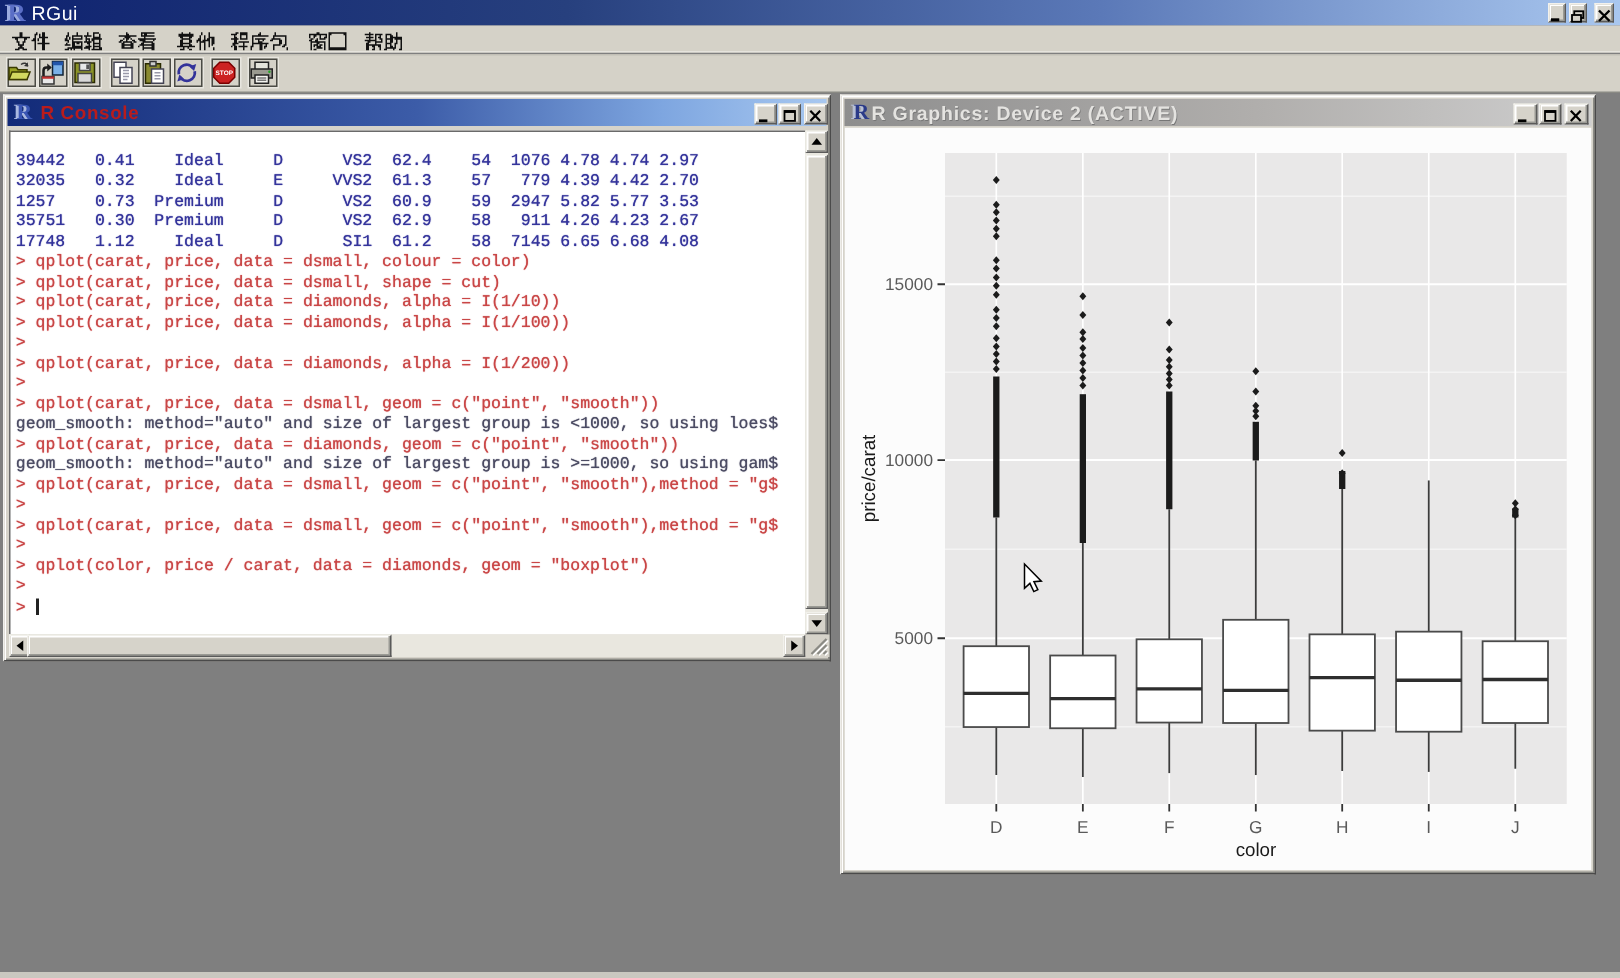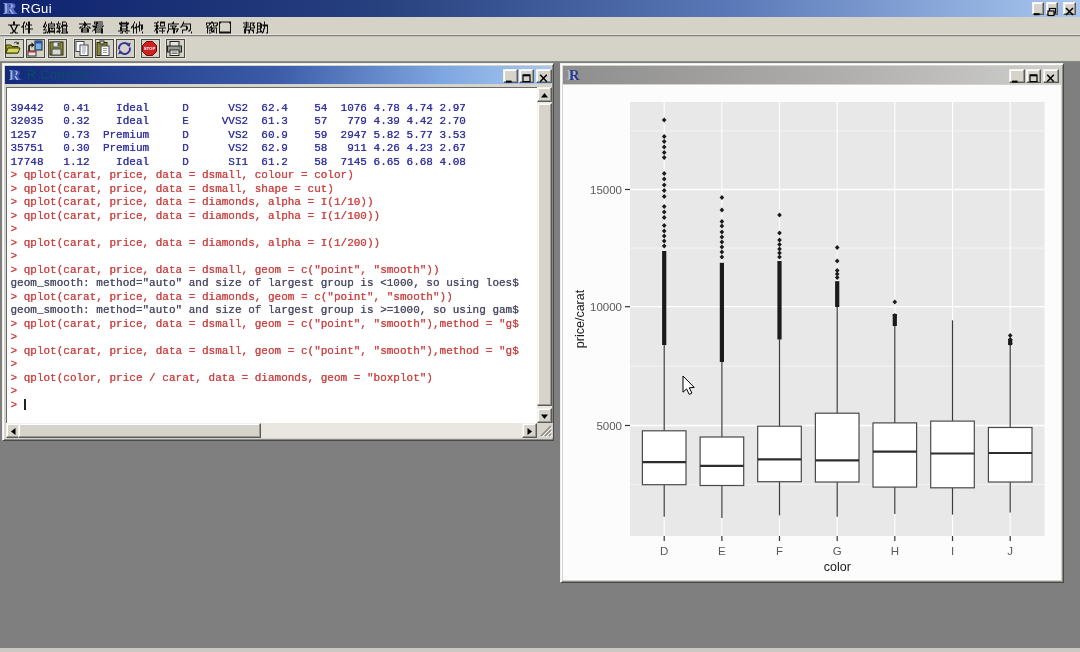--- a/index.html
+++ b/index.html
@@ -131,21 +131,21 @@
 <div class="abs" style="left:0;top:62px;width:1080px;height:586px;background:#7f7f7f"></div>
 <div class="abs" style="left:0;top:648px;width:1080px;height:4px;background:#cac8c0"></div>
 
 <div class="abs" style="left:2px;top:63px;width:552px;height:378px;background:#d6d3ca;
   border:1px solid;border-color:#efeeea #4a4a4a #4a4a4a #efeeea;box-shadow:inset 1px 1px 0 #fff, inset -1px -1px 0 #8a8a84">
   <div class="abs" style="left:2px;top:2px;width:546px;height:18px;background:linear-gradient(to right,#122a78,#3c5ca8 50%,#7ea6e0 80%,#a8c8f0)"></div>
   <svg style="position:absolute;left:5px;top:3px" width="16" height="15" viewBox="0 0 16 15">
       <text x="1" y="12.5" font-family="Liberation Serif" font-weight="bold" font-size="14.5" fill="#aab8e0">R</text>
       <text x="3" y="12.5" font-family="Liberation Serif" font-weight="bold" font-size="14.5" fill="#3a55b4">R</text>
     </svg>
-  <div class="abs" style="left:24px;top:4px;font-size:12.5px;letter-spacing:0.45px;font-weight:normal;color:#0c4a6e">R Console</div>
+  <div class="abs" style="left:24px;top:4px;font-size:12.5px;letter-spacing:0.45px;font-weight:bold;color:#b91c1c">R Console</div>
   <div class="wbtn" style="left:499.5px;top:5px;width:15.5px;height:13.5px"><svg width="13" height="11" viewBox="0 0 13 11">
         <rect x="2" y="7.6" width="5.6" height="1.9" fill="#000"></rect>
       </svg></div>
   <div class="wbtn" style="left:515.5px;top:5px;width:15.5px;height:13.5px"><svg width="13" height="11" viewBox="0 0 13 11">
         <rect x="3" y="2" width="7" height="6.6" fill="none" stroke="#000" stroke-width="1.2"></rect>
         <rect x="3" y="1.6" width="7" height="1.7" fill="#000"></rect>
       </svg></div>
   <div class="wbtn" style="left:533px;top:5px;width:15.5px;height:13.5px"><svg width="13" height="11" viewBox="0 0 13 11">
         <path d="M3.2 1.8 L9.8 8.7 M9.8 1.8 L3.2 8.7" stroke="#000" stroke-width="1.5"></path>
       </svg></div>
@@ -180,20 +180,21 @@
   </div>
 </div>
 
 <div class="abs" style="left:560px;top:63px;width:504px;height:520px;background:#d6d3ca;
   border:1px solid;border-color:#efeeea #4a4a4a #4a4a4a #efeeea;box-shadow:inset 1px 1px 0 #fff, inset -1px -1px 0 #8a8a84">
   <div class="abs" style="left:2px;top:2px;width:498px;height:18px;background:linear-gradient(to right,#8e8e8e,#b0aeac 55%,#cecece)"></div>
   <svg style="position:absolute;left:5px;top:3px" width="16" height="15" viewBox="0 0 16 15">
       <text x="1" y="12.5" font-family="Liberation Serif" font-weight="bold" font-size="14.5" fill="#b8c0d4">R</text>
       <text x="3" y="12.5" font-family="Liberation Serif" font-weight="bold" font-size="14.5" fill="#2a3a88">R</text>
     </svg>
+  <div class="abs" style="left:20px;top:3.5px;font-size:13px;letter-spacing:0.5px;font-weight:bold;color:#e4e3e0;text-shadow:0.5px 0.5px 0 #777">R Graphics: Device 2 (ACTIVE)</div>
   <div class="wbtn" style="left:448px;top:5px;width:15.5px;height:13.5px"><svg width="13" height="11" viewBox="0 0 13 11">
         <rect x="2" y="7.6" width="5.6" height="1.9" fill="#000"></rect>
       </svg></div>
   <div class="wbtn" style="left:464.5px;top:5px;width:15.5px;height:13.5px"><svg width="13" height="11" viewBox="0 0 13 11">
         <rect x="3" y="2" width="7" height="6.6" fill="none" stroke="#000" stroke-width="1.2"></rect>
         <rect x="3" y="1.6" width="7" height="1.7" fill="#000"></rect>
       </svg></div>
   <div class="wbtn" style="left:482px;top:5px;width:15.5px;height:13.5px"><svg width="13" height="11" viewBox="0 0 13 11">
         <path d="M3.2 1.8 L9.8 8.7 M9.8 1.8 L3.2 8.7" stroke="#000" stroke-width="1.5"></path>
       </svg></div>

